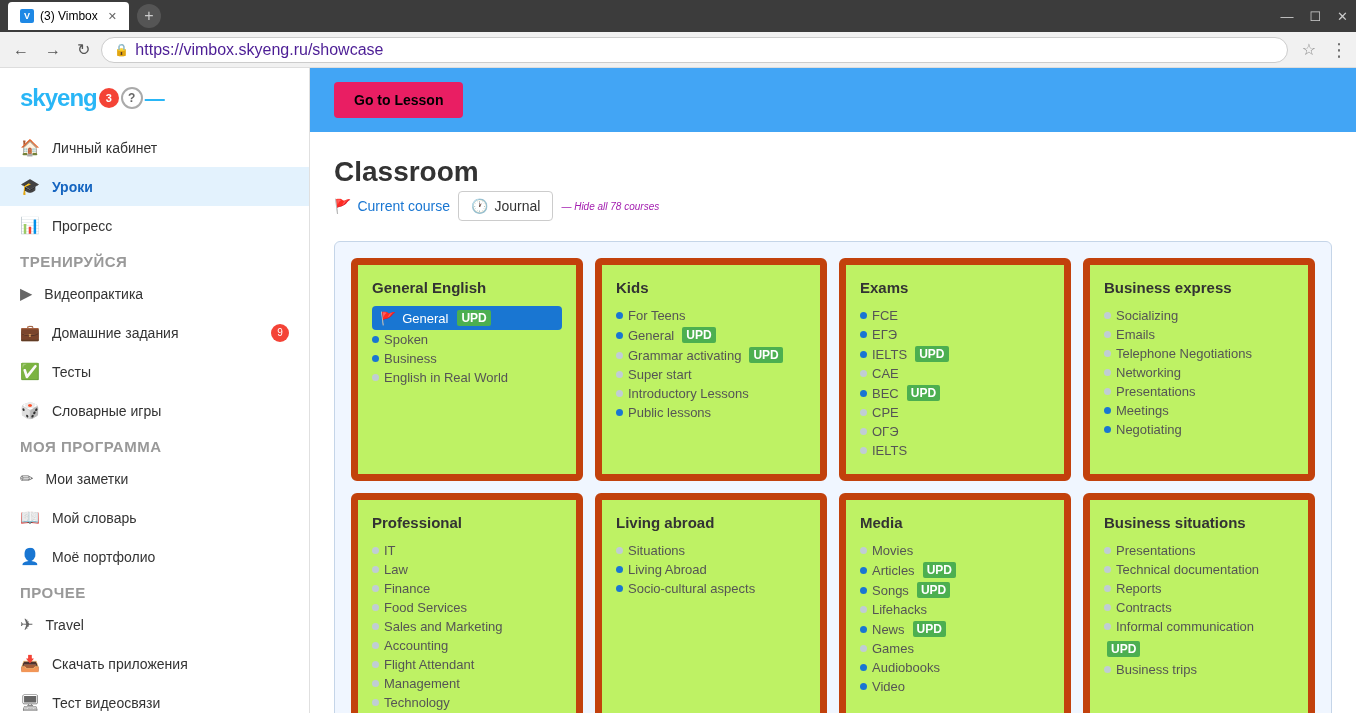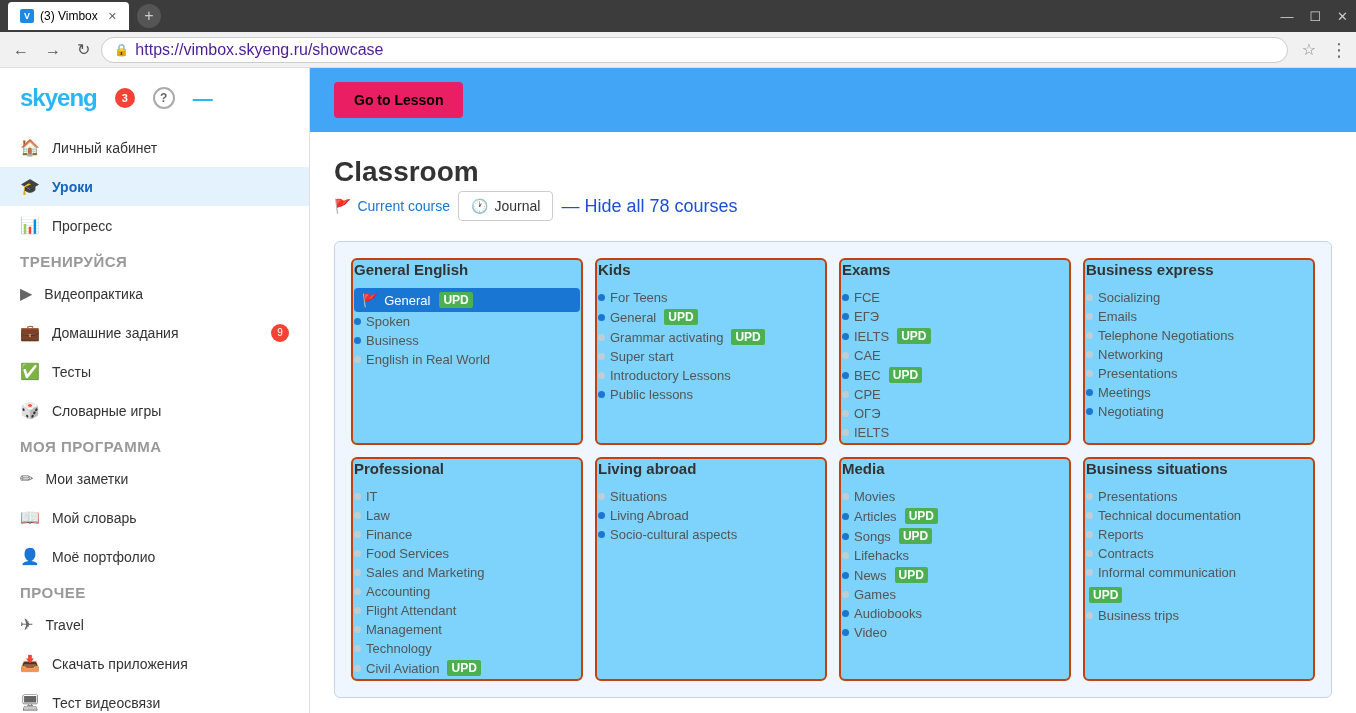--- a/index.html
+++ b/index.html
@@ -85,21 +85,21 @@
       min-width: 310px;
       background: #fff;
       border-right: 1px solid #e0e0e0;
       overflow-y: auto;
       padding: 0;
     }
     .sidebar-logo {
       padding: 16px 20px;
       display: flex;
       align-items: center;
-      gap: 18px;
+      gap: 2px;
     }
     .logo-text {
       color: #29b6f6;
       font-size: 24px;
       font-weight: bold;
       letter-spacing: -1px;
     }
     .notification-badge {
       background: #f44336;
       color: white;
@@ -208,43 +208,44 @@
       display: flex; align-items: center; gap: 6px;
       border: 1px solid #ccc;
       border-radius: 4px;
       padding: 6px 12px;
       background: white;
       font-size: 14px;
       cursor: pointer;
       color: #333;
     }
     .hide-courses-btn {
-      color: #1d4ed8;
-      font-size: 18px;
+      color: #a21caf;
+      font-size: 10px;
       cursor: pointer;
       background: none;
       border: none;
+      font-style: italic;
     }
 
     
     .courses-grid {
       display: grid;
       grid-template-columns: repeat(4, 1fr);
       gap: 12px;
       border: 1px solid #c5d5e8;
       border-radius: 6px;
       padding: 16px;
       background: #f0f6ff;
     }
 
     .course-card {
-      background: #7dd3fc;
-      border: 2px solid #c2410c;
+      background: #bef264;
+      border: 7px solid #c2410c;
       border-radius: 6px;
-      padding: 1px;
+      padding: 14px;
     }
     .course-card-title {
       font-size: 15px;
       font-weight: bold;
       color: #333;
       margin-bottom: 10px;
     }
     .course-item {
       display: flex; align-items: center; gap: 5px;
       padding: 2px 0;

